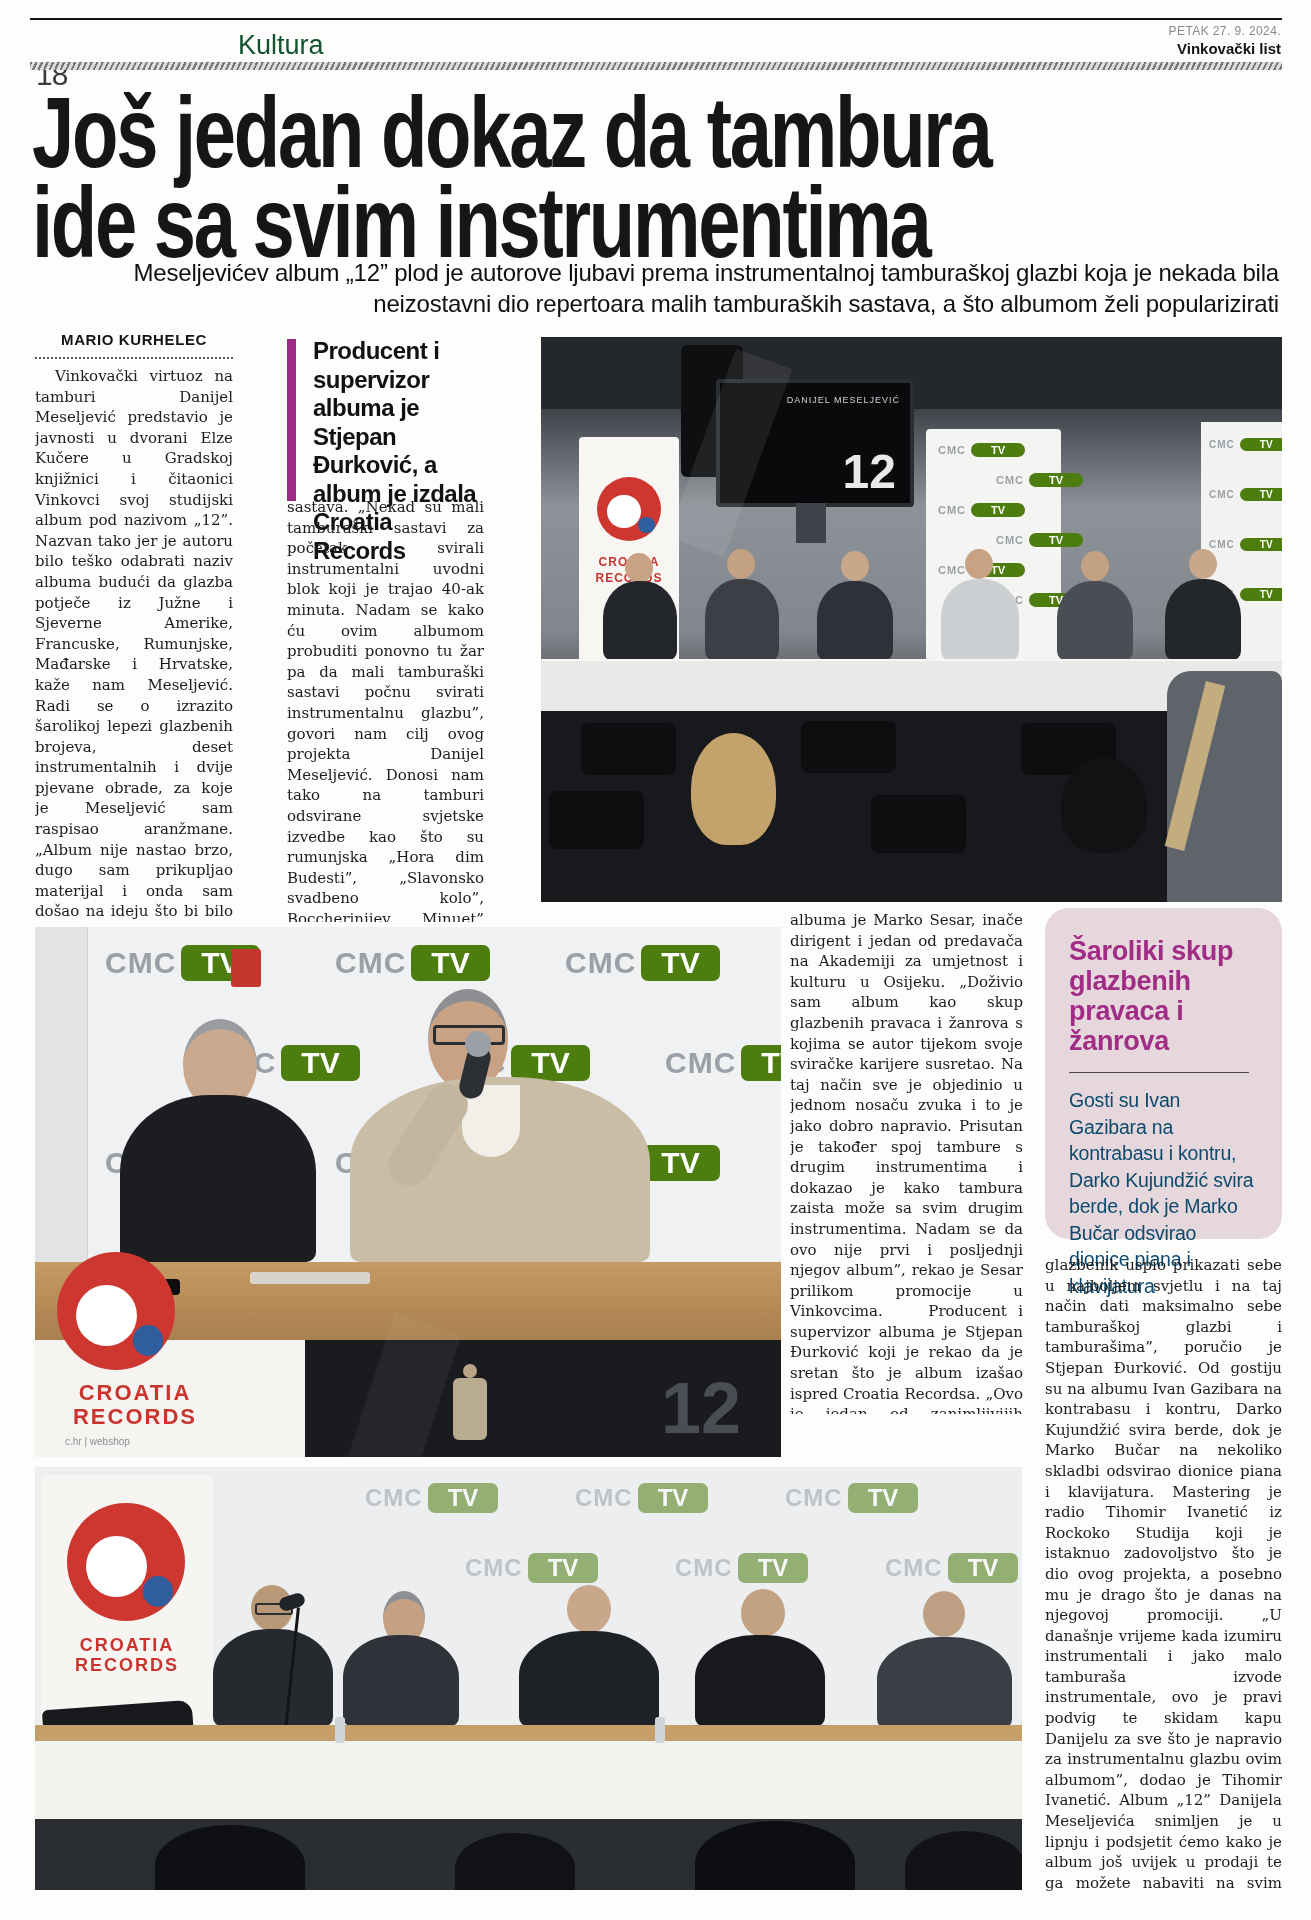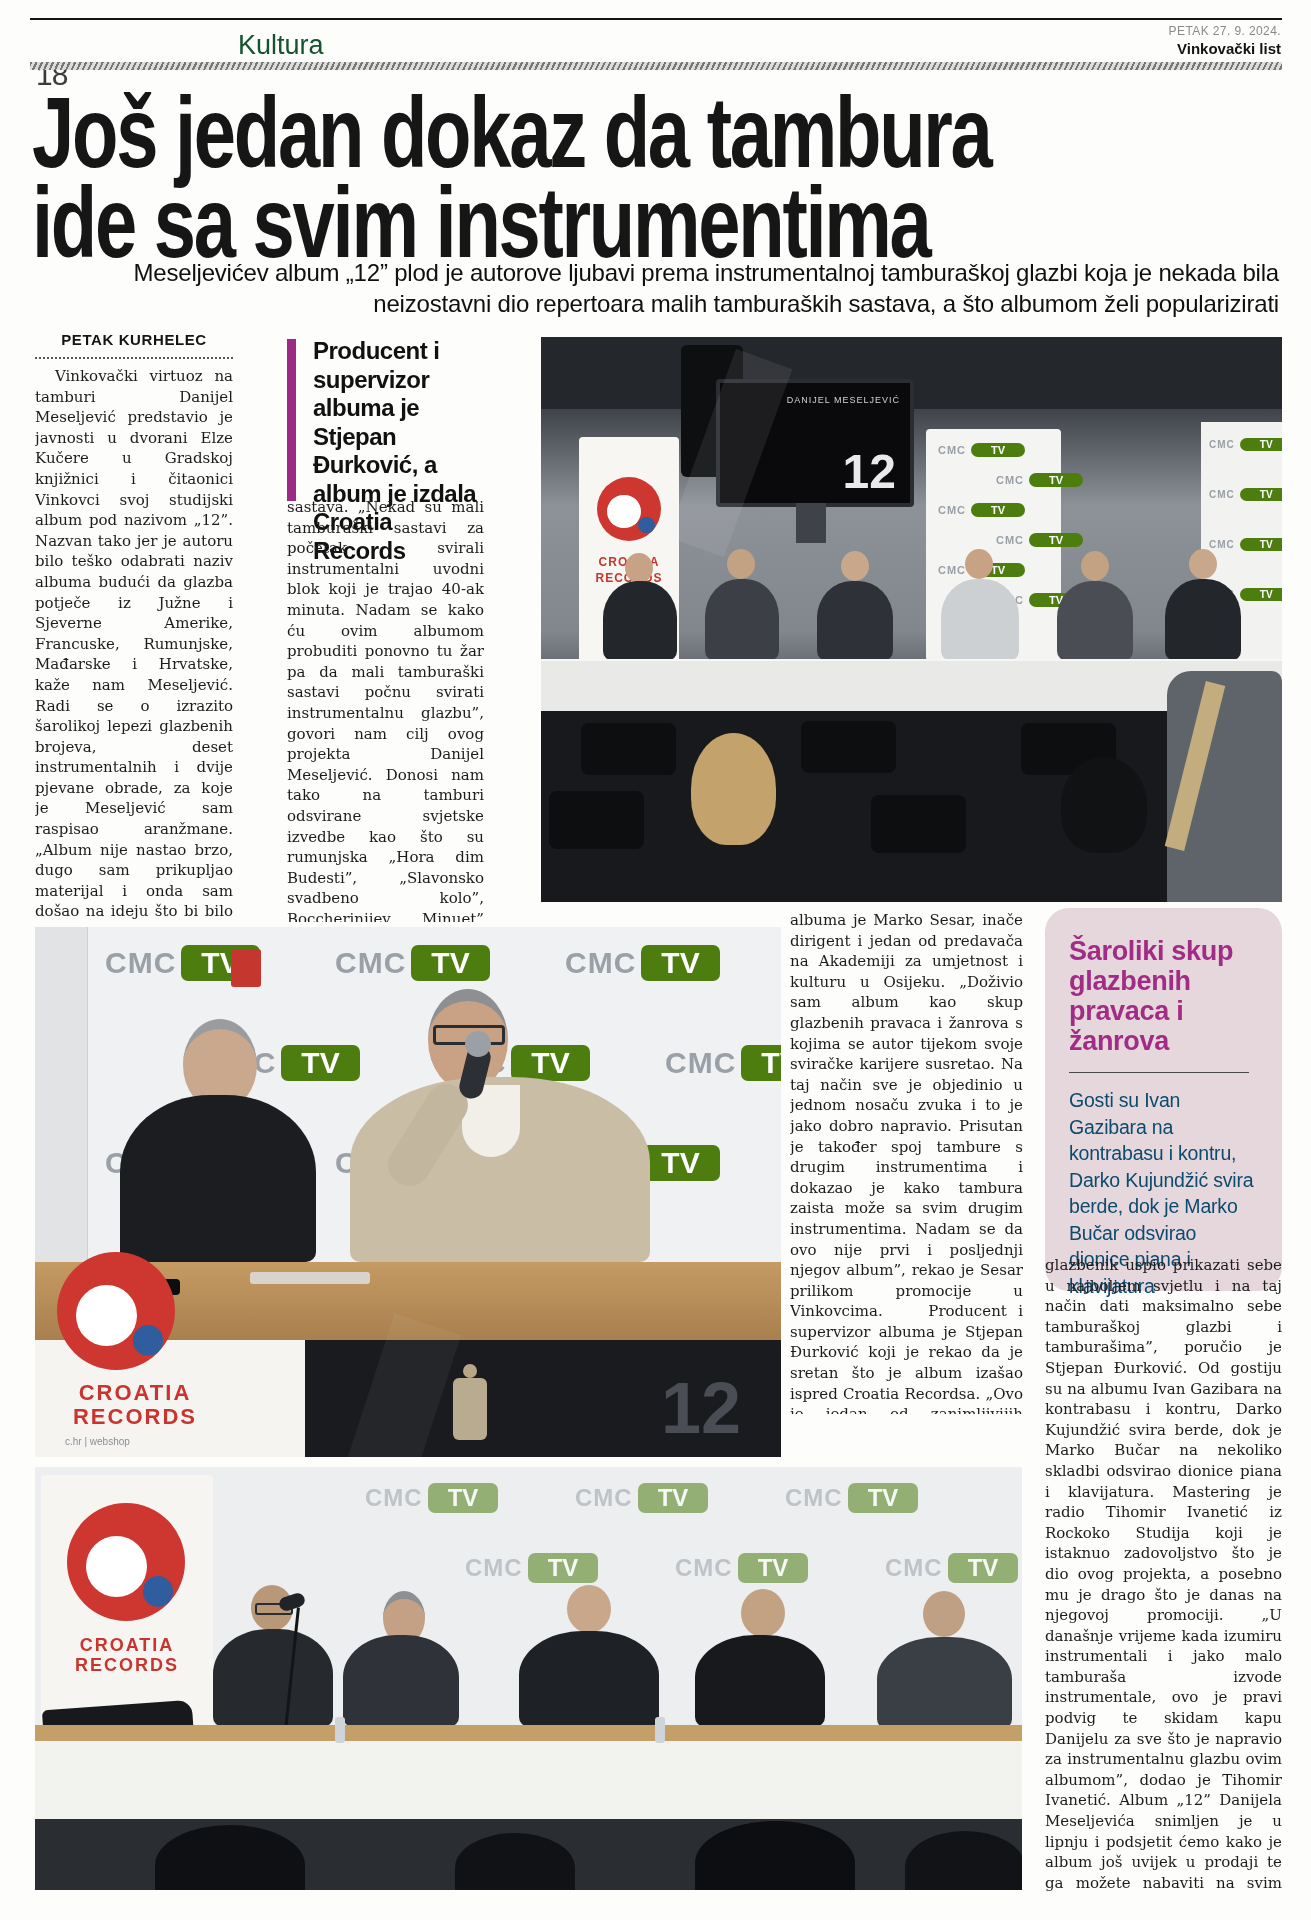--- a/index.html
+++ b/index.html
@@ -26,21 +26,21 @@
   .byline{position:absolute;left:35px;top:331px;width:198px;text-align:center;font-size:15px;
           font-weight:bold;letter-spacing:.6px;color:#141414;padding-bottom:9px;
           border-bottom:2px dotted #555;}
   .bodytxt{font-family:"DejaVu Serif",serif;font-size:15px;line-height:20.6px;color:#1c1c1c;
            text-align:justify;overflow:hidden;}
   .indent{text-indent:20px;}
   .pq-bar{position:absolute;left:287px;top:339px;width:9px;height:162px;background:#9B2B84;}
   .pq-text{position:absolute;left:313px;top:337px;width:175px;font-size:24px;line-height:28.5px;
            font-weight:bold;color:#111;letter-spacing:-.5px;}
   
-  .sidebox{position:absolute;left:1045px;top:908px;width:237px;height:383px;background:#E6D7DC;
+  .sidebox{position:absolute;left:1045px;top:908px;width:237px;height:331px;background:#E6D7DC;
            border-radius:24px;box-sizing:border-box;padding:28px 22px 18px 24px;}
   .sidebox h3{margin:0;font-size:27px;line-height:30px;color:#A12C86;font-weight:bold;letter-spacing:-.3px;}
   .siderule{width:180px;height:1px;background:#4a4a4a;margin:16px 0 14px 0;}
   .sidetext{font-size:19.5px;line-height:26.5px;color:#0c4a6e;letter-spacing:-.2px;}
   
   .circleq{position:absolute;left:515px;top:1247px;width:194px;height:194px;border-radius:50%;
            background:#E5D3DA;display:flex;align-items:center;justify-content:center;
            text-align:center;box-sizing:border-box;padding:14px;z-index:5;}
   .circleq span{font-size:20px;line-height:23.5px;font-weight:bold;color:#A12C86;letter-spacing:-.4px;}
   
@@ -69,21 +69,21 @@
   <div class="hdr-right">
     <div class="hdr-date">PETAK 27. 9. 2024.</div>
     <div class="hdr-pub">Vinkovački list</div>
   </div>
   <div class="hatch"></div>
 
   <div class="hl" style="top:86px;">Još jedan dokaz da tambura</div>
   <div class="hl" style="top:176px;">ide sa svim instrumentima</div>
   <div class="deck">Meseljevićev album „12” plod je autorove ljubavi prema instrumentalnoj tamburaškoj glazbi koja je nekada bila neizostavni dio repertoara malih tamburaških sastava, a što albumom želi popularizirati</div>
 
-  <div class="byline">PETAK KURHELEC</div>
+  <div class="byline">MARIO KURHELEC</div>
   <div class="bodytxt abs indent" style="left:35px;top:366px;width:198px;height:556px;">Vinkovački virtuoz na tamburi Danijel Meseljević predstavio je javnosti u dvorani Elze Kučere u Gradskoj knjižnici i čitaonici Vinkovci svoj studijski album pod nazivom „12”. Nazvan tako jer je autoru bilo teško odabrati naziv albuma budući da glazba potječe iz Južne i Sjeverne Amerike, Francuske, Rumunjske, Mađarske i Hrvatske, kaže nam Meseljević. Radi se o izrazito šarolikoj lepezi glazbenih brojeva, deset instrumentalnih i dvije pjevane obrade, za koje je Meseljević sam raspisao aranžmane. „Album nije nastao brzo, dugo sam prikupljao materijal i onda sam došao na ideju što bi bilo zanimljivo slušateljima, a da nije prolazni trend, nego da cijela priča potraje”, pojašnjava nam autor albuma „12” koji je plod ljubavi prema instrumentalnoj tamburaškoj glazbi koja je nekad bila neizostavni dio repertoara malih tamburaških</div>
 
   <div class="pq-bar"></div>
   <div class="pq-text">Producent i supervizor albuma je Stjepan Đurković, a album je izdala Croatia Records</div>
   <div class="bodytxt abs" style="left:287px;top:497px;width:197px;height:425px;">sastava. „Nekad su mali tamburaški sastavi za početak svirali instrumentalni uvodni blok koji je trajao 40-ak minuta. Nadam se kako ću ovim albumom probuditi ponovno tu žar pa da mali tamburaški sastavi počnu svirati instrumentalnu glazbu”, govori nam cilj ovog projekta Danijel Meseljević. Donosi nam tako na tamburi odsvirane svjetske izvedbe kao što su rumunjska „Hora dim Budesti”, „Slavonsko svadbeno kolo”, Boccherinijev „Minuet” ili „Fascination” iz Sinatrinog vremena kojeg je uz „New Yor, New York” na albumu otpjevao Filip Martinić. Recenzent</div>
 
   <div class="photo" style="left:541px;top:337px;width:741px;height:565px;
        background:linear-gradient(180deg,#2e3237 0%,#3c4046 12%,#8d9298 30%,#82878d 52%,#2b2e33 72%,#1b1e22 100%);">
     <div class="abs" style="left:0;top:0;width:741px;height:72px;background:#24272c;"></div>
     <div class="abs" style="left:140px;top:8px;width:62px;height:132px;background:#0e0f11;border-radius:6px;"></div>

